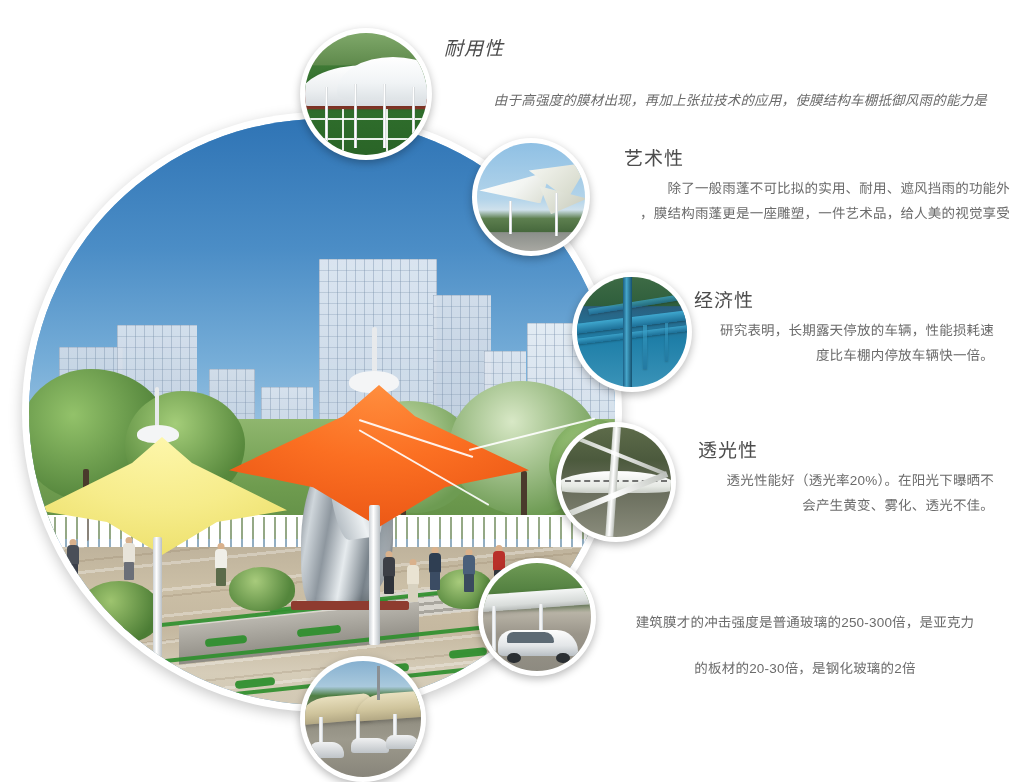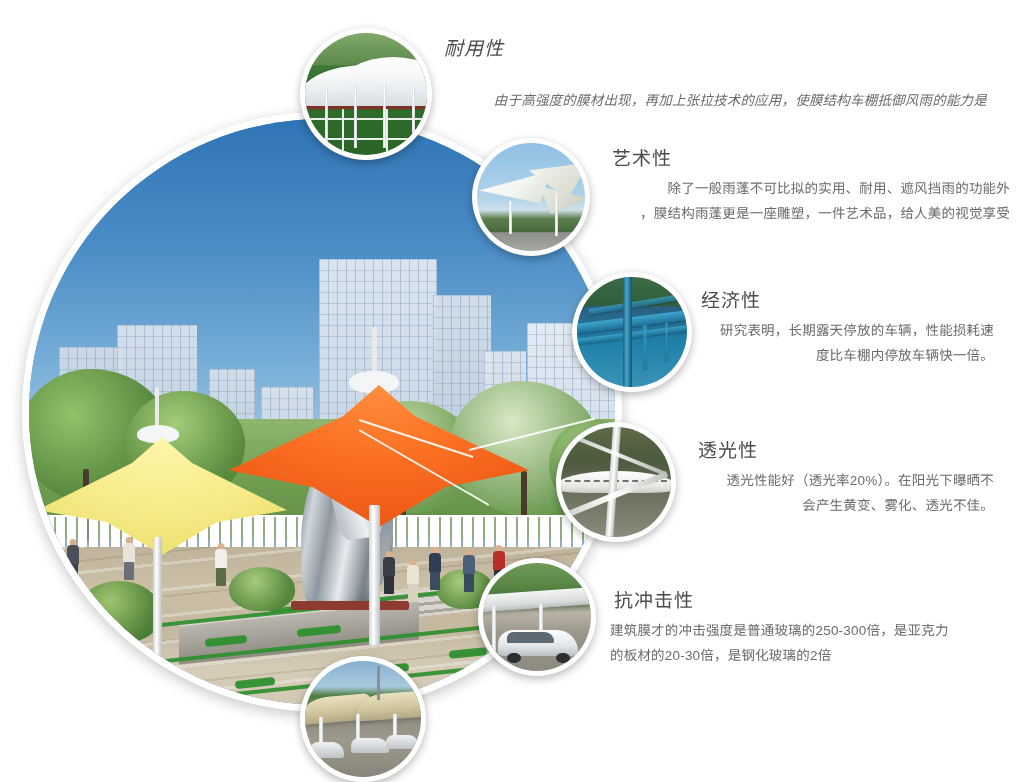--- a/index.html
+++ b/index.html
@@ -256,34 +256,34 @@
     margin:0;
     font-size:13.5px;color:#6b6b6b;
     line-height:1.85;letter-spacing:.2px;
   }
 
   .txt-1{left:442px;top:38px;width:545px;font-style:italic;}
   .txt-1 h3{margin-left:2px;}
   .txt-1 p{text-align:right;margin-top:28px;}
 
   .txt-2{left:600px;top:148px;width:410px;}
-  .txt-2 h3{margin-left:12px;}
+  .txt-2 h3{margin-left:24px;}
   .txt-2 p{text-align:right;}
 
   .txt-3{left:694px;top:290px;width:300px;}
-  .txt-3 h3{margin-left:7px;}
+  .txt-3 h3{margin-left:0;}
   .txt-3 p{text-align:right;}
 
   .txt-4{left:694px;top:440px;width:300px;}
   .txt-4 h3{margin-left:4px;}
   .txt-4 p{text-align:right;}
 
   .txt-5{left:610px;top:590px;width:390px;}
   .txt-5 h3{margin-left:4px;}
-  .txt-5 p{text-align:left;}
+  .txt-5 p{text-align:center;margin-top:21px;}
 
   .txt-6{left:432px;top:690px;width:340px;}
   .txt-6 h3{margin-left:2px;}
   .txt-6 p{text-align:right;}
 </style>
 </head>
 <body>
 
 <div id="stage">
 
@@ -504,21 +504,20 @@
     <p>度比车棚内停放车辆快一倍。</p>
   </div>
 
   <div class="txt txt-4">
     <h3>透光性</h3>
     <p>透光性能好（透光率20%）。在阳光下曝晒不</p>
     <p>会产生黄变、雾化、透光不佳。</p>
   </div>
 
   <div class="txt txt-5">
-    <h3>抗冲击性</h3>
     <p>建筑膜才的冲击强度是普通玻璃的250-300倍，是亚克力</p>
     <p>的板材的20-30倍，是钢化玻璃的2倍</p>
   </div>
 
   <div class="txt txt-6">
   </div>
 
 </div>
 
 </body></html>

